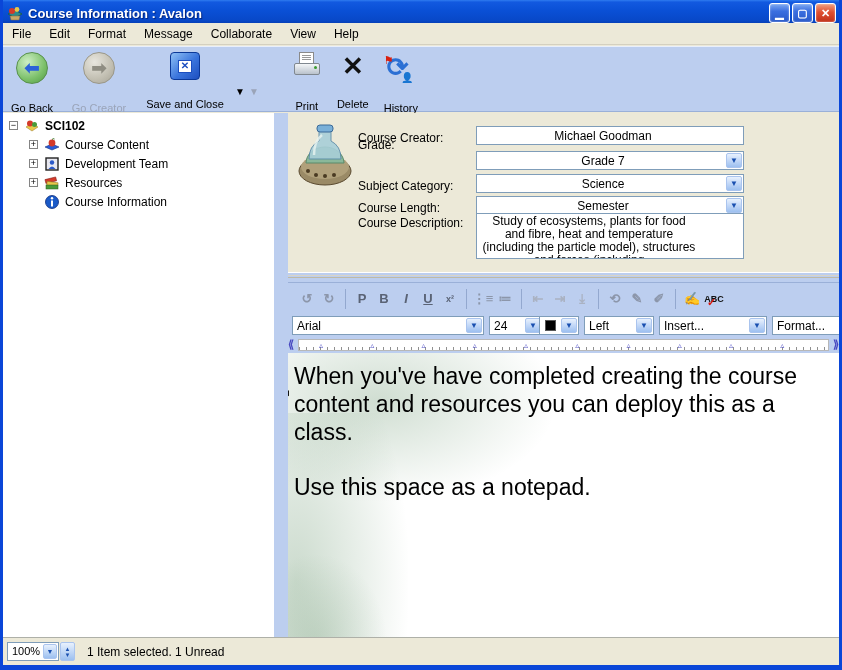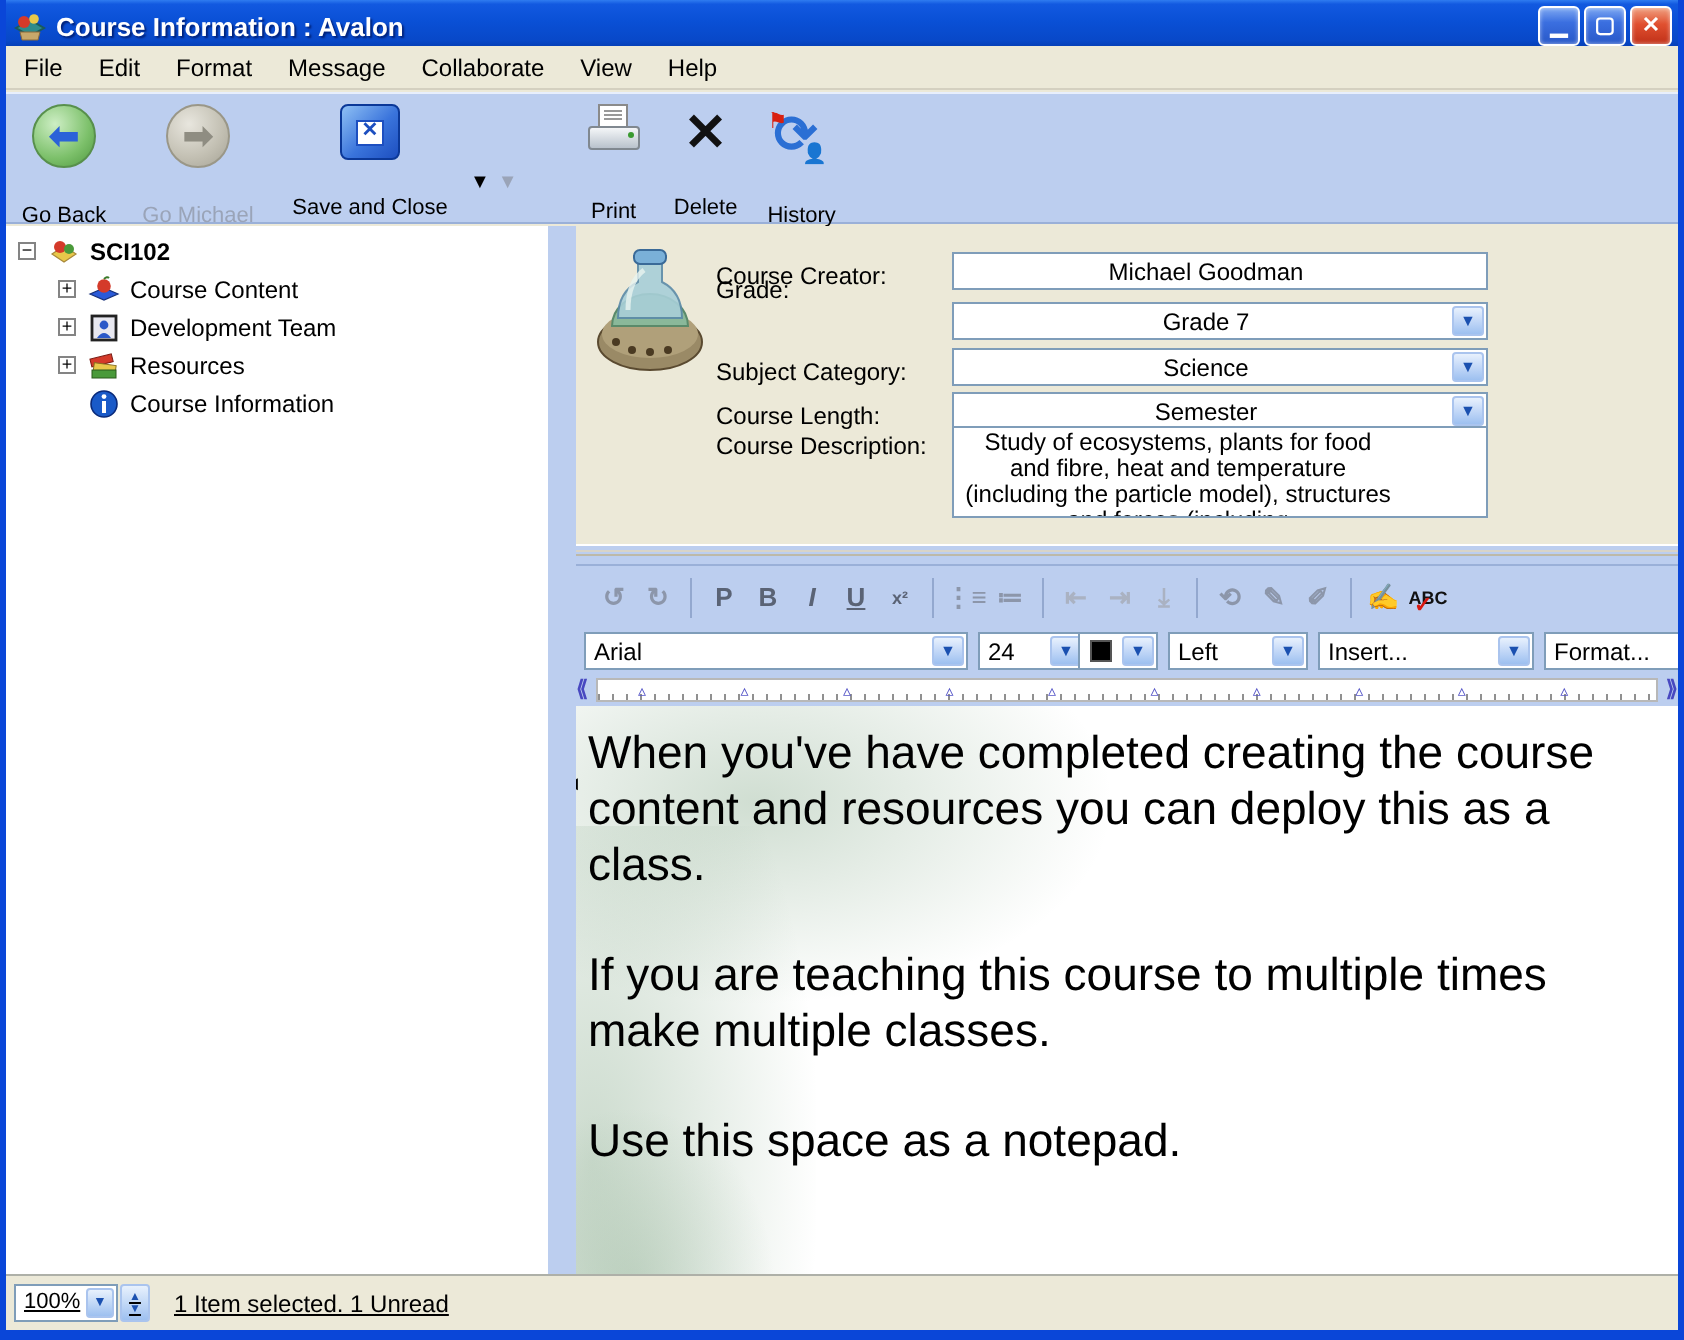--- a/index.html
+++ b/index.html
@@ -123,21 +123,21 @@
   .textarea { position:absolute; left:285px; top:353px; width:551px; height:284px; background:#fff; overflow:hidden;padding-left:37px; }
   .wm { position:absolute; pointer-events:none; }
   .wm1 { left:-30px; top:-20px; width:300px; height:170px; background:radial-gradient(ellipse at 40% 40%, rgba(120,160,125,.35), rgba(120,160,125,0) 70%); }
   .wm2 { left:-40px; top:60px; width:160px; height:420px; background:radial-gradient(ellipse at 30% 40%, rgba(120,160,125,.38), rgba(120,160,125,0) 72%); }
   .wm3 { left:-20px; top:200px; width:120px; height:180px; background:radial-gradient(ellipse at 40% 50%, rgba(120,160,125,.30), rgba(120,160,125,0) 70%); }
   .bigtext { position:absolute; left:6px; top:9px; right:4px; font-size:23px; line-height:28px; color:#000; }
   .bigtext p { margin-bottom:27px; }
   .pmarker { position:absolute; left:-13px; top:17px; font-size:10px; color:#000; }
   
   .statusbar { position:absolute; left:0; top:637px; width:836px; height:28px; background:#ECE9D8;
-               border-top:1px solid #aeb0a8; display:flex; align-items:center; font-size:12px; color:#000;text-decoration:underline; }
+               border-top:1px solid #aeb0a8; display:flex; align-items:center; font-size:12px; color:#000; }
   .zoombox { position:relative; width:52px; height:19px; background:#fff; border:1px solid #7F9DB9;
              font-size:11px; padding:2px 16px 0 4px; margin-left:4px; }
   .spin { width:15px; height:19px; margin-left:1px; border:1px solid #aac4ee; border-radius:2px;
           background:linear-gradient(180deg,#e8f1fd,#9dc0f0); color:#1a50b0; display:flex; flex-direction:column;
           align-items:center; justify-content:center; font-size:6px; line-height:6px; }
   .statustext { margin-left:12px; }
 </style>
 </head>
 <body>
 
@@ -178,21 +178,21 @@
     <div class="tb" style="width:58px">
       <div class="tbicon">
           <div class="circleicon goback">⬅</div>
         </div>
       <span class="lbl">Go Back</span>
     </div>
     <div class="tb disabled" style="width:76px">
       <div class="tbicon">
           <div class="circleicon gofwd">➡</div>
         </div>
-      <span class="lbl">Go Michael</span>
+      <span class="lbl">Go Creator</span>
     </div>
     <div class="tb" style="width:96px">
       <div class="tbicon">
           <div class="saveicon">
             <div class="inner">✕</div>
           </div>
         </div>
       <span class="lbl">Save and Close</span>
     </div>
     <span class="dropar">▼</span>
@@ -372,21 +372,20 @@
     <span class="rmark r">⟫</span>
   </div>
 
   <div class="textarea">
     <div class="wm wm1"></div>
     <div class="wm wm2"></div>
     <div class="wm wm3"></div>
     <div class="bigtext">
       <span class="pmarker">◄</span>
       <p>When you've have completed creating the course content and resources you can deploy this as a class.</p>
-      <p>If you are teaching this course to multiple times make multiple classes.</p>
       <p>Use this space as a notepad.</p>
     </div>
   </div>
 
   <div class="statusbar">
     <div class="zoombox">
       <span>100%</span>
       <span class="arrow" style="position:absolute; right:1px; top:1px; bottom:1px; width:14px; background:linear-gradient(180deg,#e8f1fd,#9dc0f0); border:1px solid #aac4ee; border-radius:2px; color:#1a50b0; display:flex; align-items:center; justify-content:center; font-size:7px;">▼</span>
     </div>
     <div class="spin">

